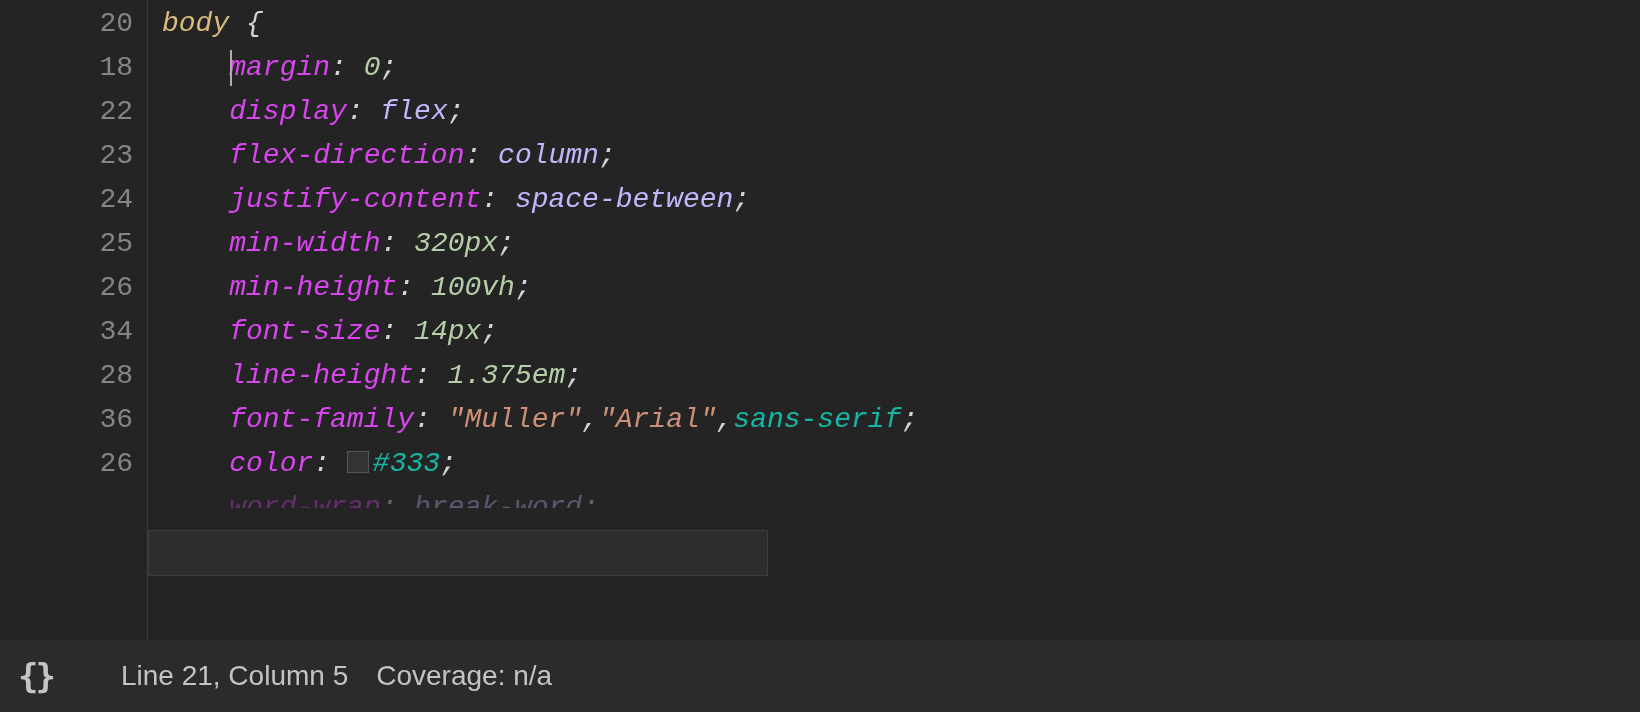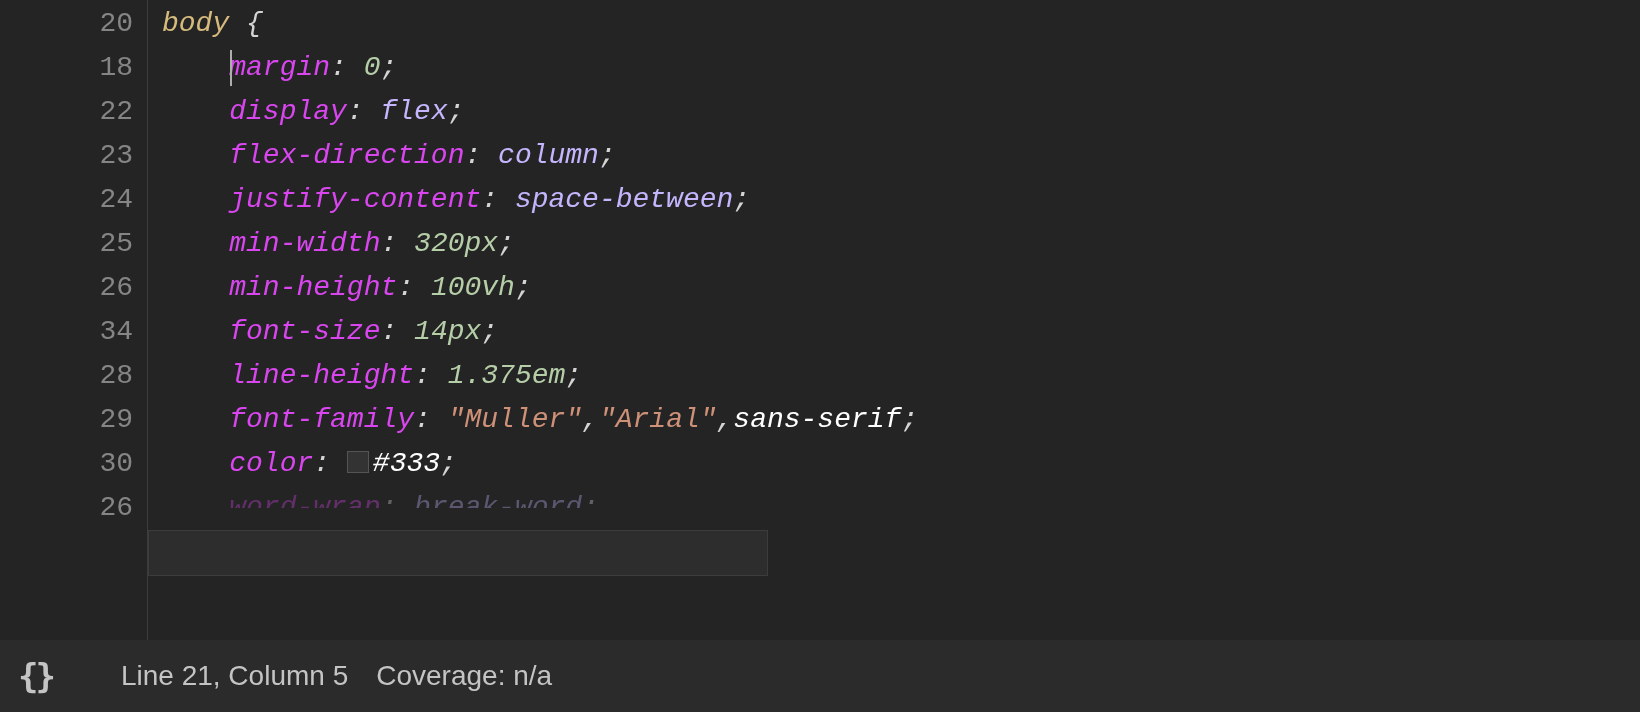--- a/index.html
+++ b/index.html
@@ -58,21 +58,21 @@
     height: 36px;
     background: #aeafad;
     top: 4px;
   }
   .tok-sel   { color: #d7ba7d; }
   .tok-brace { color: #d4d4d4; }
   .tok-prop  { color: #d946ef; }
   .tok-punc  { color: #d4d4d4; }
   .tok-num   { color: #b5cea8; }
   .tok-kw    { color: #c4b5fd; }
-  .tok-val   { color: #ffffff; }
+  .tok-val   { color: #14b8a6; }
   .tok-str   { color: #ce9178; }
   .tok-plain { color: #d4d4d4; }
   .swatch {
     display: inline-block;
     width: 22px;
     height: 22px;
     border: 1px solid #555;
     vertical-align: -2px;
     margin-right: 4px;
   }
@@ -114,22 +114,21 @@
     <div class="gutter" id="gutter">
         <div class="ln">20</div>
         <div class="ln">18</div>
         <div class="ln">22</div>
         <div class="ln">23</div>
         <div class="ln">24</div>
         <div class="ln">25</div>
         <div class="ln">26</div>
         <div class="ln">34</div>
         <div class="ln">28</div>
-        <div class="ln">29</div>
-        <div class="ln">30</div>
+        <div class="ln">36</div>
         <div class="ln">26</div>
       </div>
     <div class="code" id="code"><div class="line"><span class="token-wrap"><span class="tok-sel">body</span><span class="tok-plain"> </span><span class="tok-brace">{</span></span></div><div class="line"><span class="token-wrap">    <span class="tok-prop">margin</span><span class="tok-punc">:</span><span class="tok-plain"> </span><span class="tok-num">0</span><span class="tok-punc">;</span></span><span class="cursor" style="left: 68px;"></span></div><div class="line"><span class="token-wrap">    <span class="tok-prop">display</span><span class="tok-punc">:</span><span class="tok-plain"> </span><span class="tok-kw">flex</span><span class="tok-punc">;</span></span></div><div class="line"><span class="token-wrap">    <span class="tok-prop">flex-direction</span><span class="tok-punc">:</span><span class="tok-plain"> </span><span class="tok-kw">column</span><span class="tok-punc">;</span></span></div><div class="line"><span class="token-wrap">    <span class="tok-prop">justify-content</span><span class="tok-punc">:</span><span class="tok-plain"> </span><span class="tok-kw">space-between</span><span class="tok-punc">;</span></span></div><div class="line"><span class="token-wrap">    <span class="tok-prop">min-width</span><span class="tok-punc">:</span><span class="tok-plain"> </span><span class="tok-num">320px</span><span class="tok-punc">;</span></span></div><div class="line"><span class="token-wrap">    <span class="tok-prop">min-height</span><span class="tok-punc">:</span><span class="tok-plain"> </span><span class="tok-num">100vh</span><span class="tok-punc">;</span></span></div><div class="line"><span class="token-wrap">    <span class="tok-prop">font-size</span><span class="tok-punc">:</span><span class="tok-plain"> </span><span class="tok-num">14px</span><span class="tok-punc">;</span></span></div><div class="line"><span class="token-wrap">    <span class="tok-prop">line-height</span><span class="tok-punc">:</span><span class="tok-plain"> </span><span class="tok-num">1.375em</span><span class="tok-punc">;</span></span></div><div class="line"><span class="token-wrap">    <span class="tok-prop">font-family</span><span class="tok-punc">:</span><span class="tok-plain"> </span><span class="tok-str">"Muller"</span><span class="tok-punc">,</span><span class="tok-str">"Arial"</span><span class="tok-punc">,</span><span class="tok-val">sans-serif</span><span class="tok-punc">;</span></span></div><div class="line"><span class="token-wrap">    <span class="tok-prop">color</span><span class="tok-punc">:</span><span class="tok-plain"> </span><span class="swatch" style="background: rgb(51, 51, 51);"></span><span class="tok-val">#333</span><span class="tok-punc">;</span></span></div><div class="line cutoff"><span class="token-wrap">    <span class="tok-prop">word-wrap</span><span class="tok-punc">:</span><span class="tok-plain"> </span><span class="tok-kw">break-word</span><span class="tok-punc">;</span></span></div></div>
     <div class="overlay-box"></div>
   </div>
   <div class="status-bar">
     <span class="braces-icon">{}</span>
     <span class="status-item">Line 21, Column 5</span>
     <span class="status-item">Coverage: n/a</span>
   </div>

